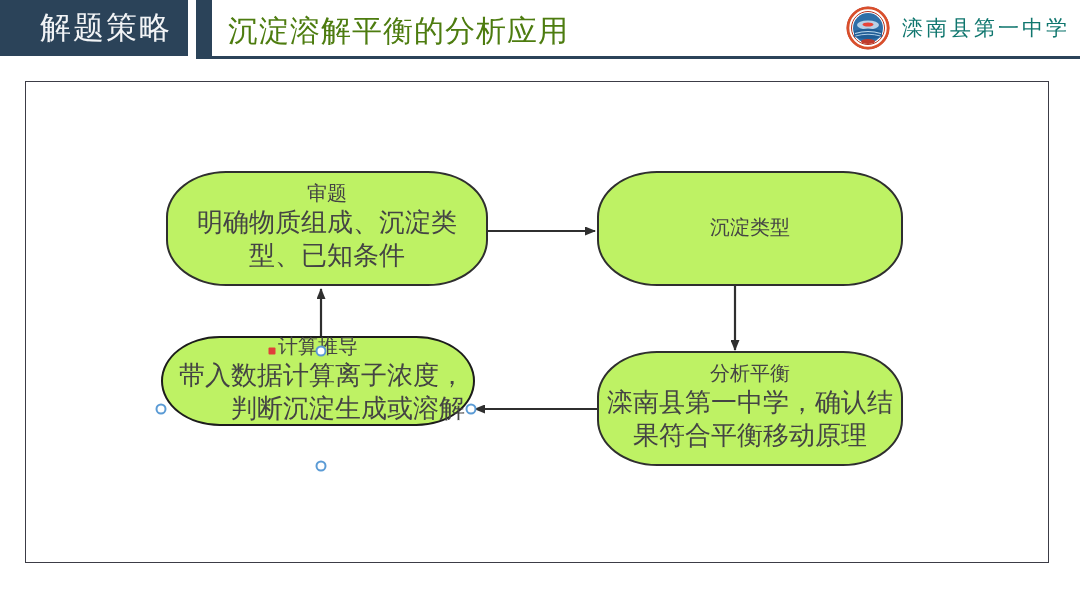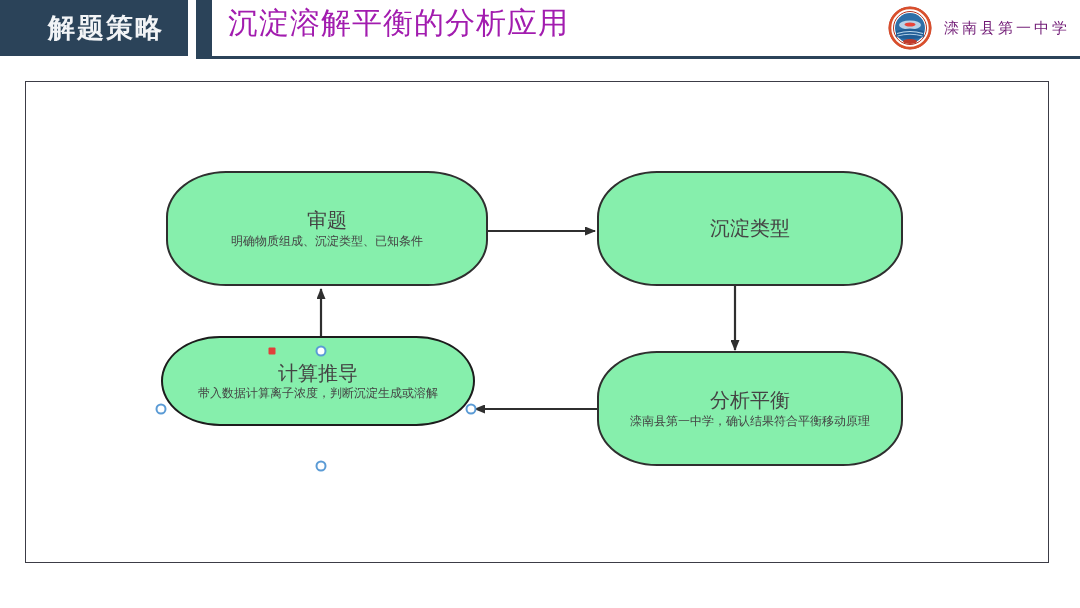--- a/index.html
+++ b/index.html
@@ -12,71 +12,71 @@
   #slide { position:relative; width:1080px; height:608px; background:#fff; }
 
   
   #header { position:absolute; left:0; top:0; width:1080px; height:60px; }
   .hdr-block {
     position:absolute; left:0; top:0; width:188px; height:56px;
     background:#2b4359;
     display:flex; align-items:center; justify-content:center;
   }
   .hdr-block-label {
-    color:#f2f4f6; font-size:27px; letter-spacing:2px;
-    font-family:"DejaVu Serif","Liberation Serif", serif; font-weight:700;
+    color:#f2f4f6; font-size:31px; letter-spacing:2px;
+    font-family:"DejaVu Serif","Liberation Serif", serif; font-weight:400;
     white-space:nowrap;
     margin-left:24px;
   }
   .hdr-bar {
     position:absolute; left:196px; top:0; width:16px; height:56px;
     background:#2b4359;
   }
   .hdr-title {
-    position:absolute; left:228px; top:4px; height:38px;
+    position:absolute; left:228px; top:12px; height:38px;
     display:flex; align-items:center;
     font-family:"DejaVu Serif","Liberation Serif", serif;
-    font-size:30px; color:#a21caf; white-space:nowrap; letter-spacing:1px;
+    font-size:30px; color:#4d7c0f; white-space:nowrap; letter-spacing:1px;
   }
   .hdr-rule {
     position:absolute; left:196px; top:56px; width:884px; height:3px;
     background:#2b4359;
   }
   
   .logo-group {
     position:absolute; right:10px; top:4px; height:48px;
     display:flex; align-items:center; gap:12px;
   }
   .logo-badge { position:relative; width:44px; height:44px; }
   .logo-school {
     font-family:Liberation Mono, monospace;
-    font-size:15px; color:#701a75; white-space:nowrap; letter-spacing:3px;
+    font-size:21px; color:#0f766e; white-space:nowrap; letter-spacing:3px;
   }
 
   
   #content-frame {
     position:absolute; left:25px; top:81px; width:1024px; height:482px;
     border:1.5px solid #3c3c46; background:#fff;
   }
 
   
   #flow { position:absolute; left:0; top:0; width:1024px; height:482px; }
   .node {
     position:absolute;
     border:2.2px solid #2f2f2f;
     border-radius:60px / 46px;
-    background:#86efac;
+    background:#bef264;
     display:flex; flex-direction:column;
     align-items:center; justify-content:center;
     text-align:center;
     color:#3a3a3a;
-    font-family:Liberation Serif, serif;
+    font-family:Liberation Mono, monospace;
   }
   .node .n-title { font-size:20px; line-height:1.28; color:#444; }
-  .node .n-body  { font-size:12px; line-height:1.28; color:#444; padding:0 8px; }
+  .node .n-body  { font-size:26px; line-height:1.28; color:#444; padding:0 8px; }
   .node.selected { border-color:#1c1c1c; }
 
   .svg-layer { position:absolute; left:0; top:0; width:1024px; height:482px;
                pointer-events:none; }
 
   
   .handle {
     position:absolute; width:11px; height:11px; border-radius:50%;
     background:#ffffff; border:2px solid #5b9bd5;
     transform:translate(-50%,-50%);

